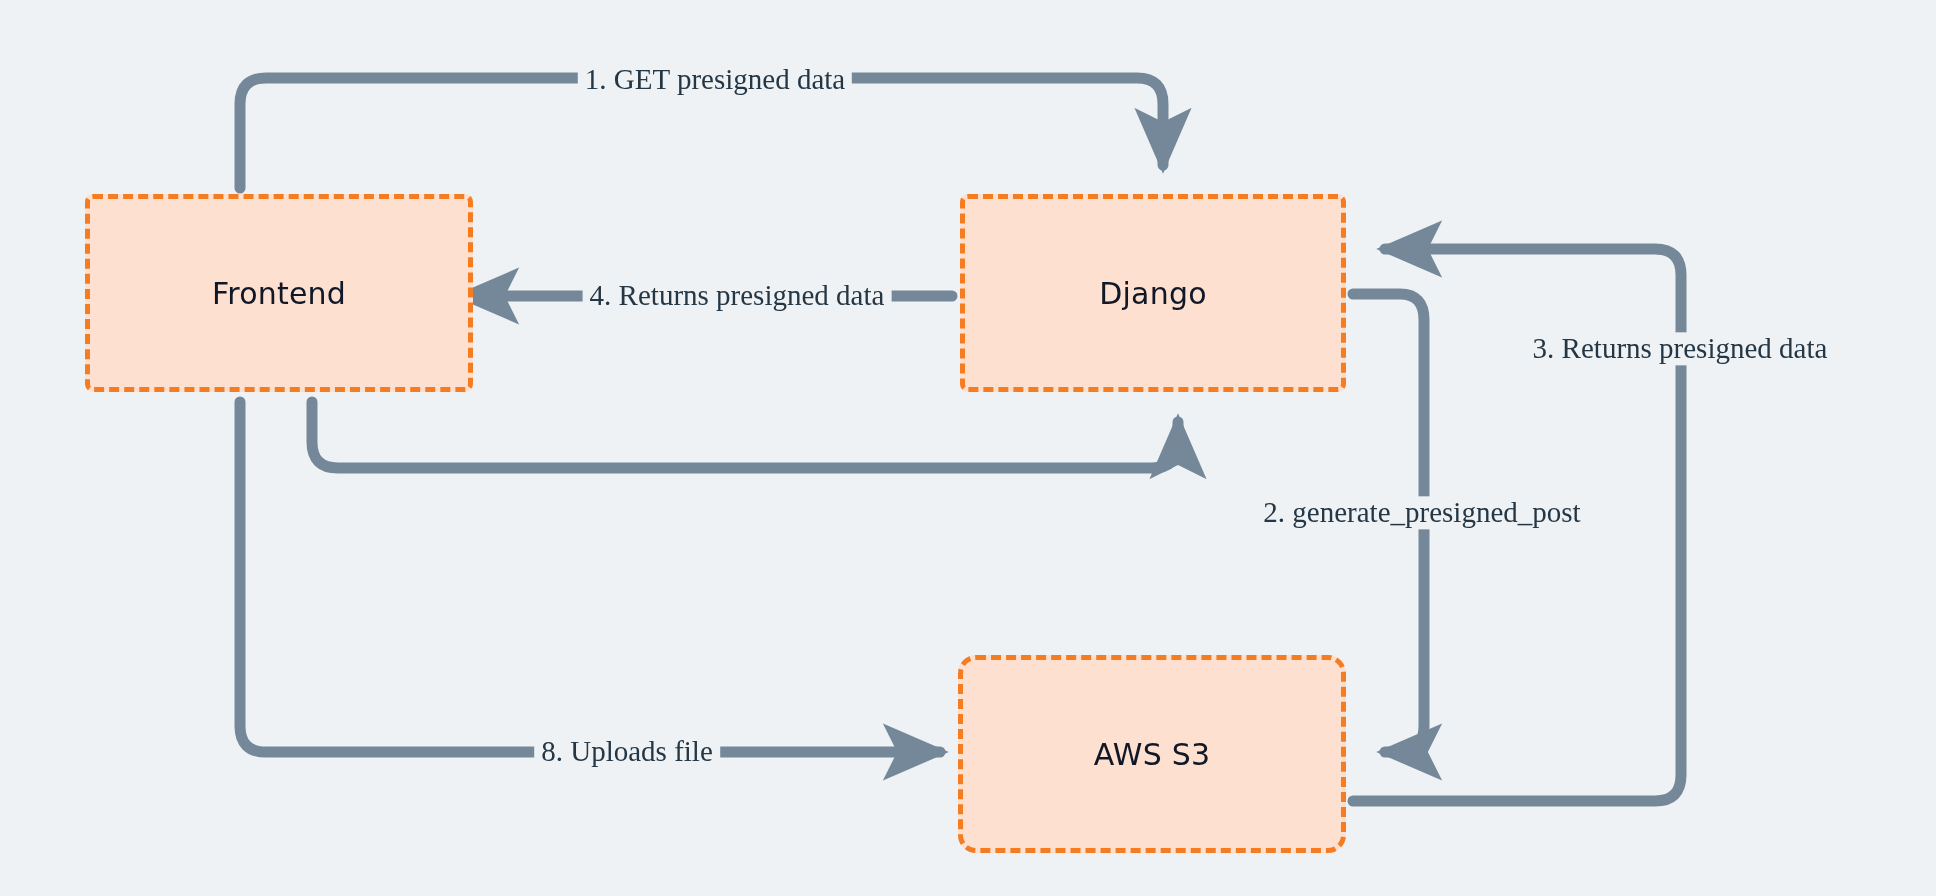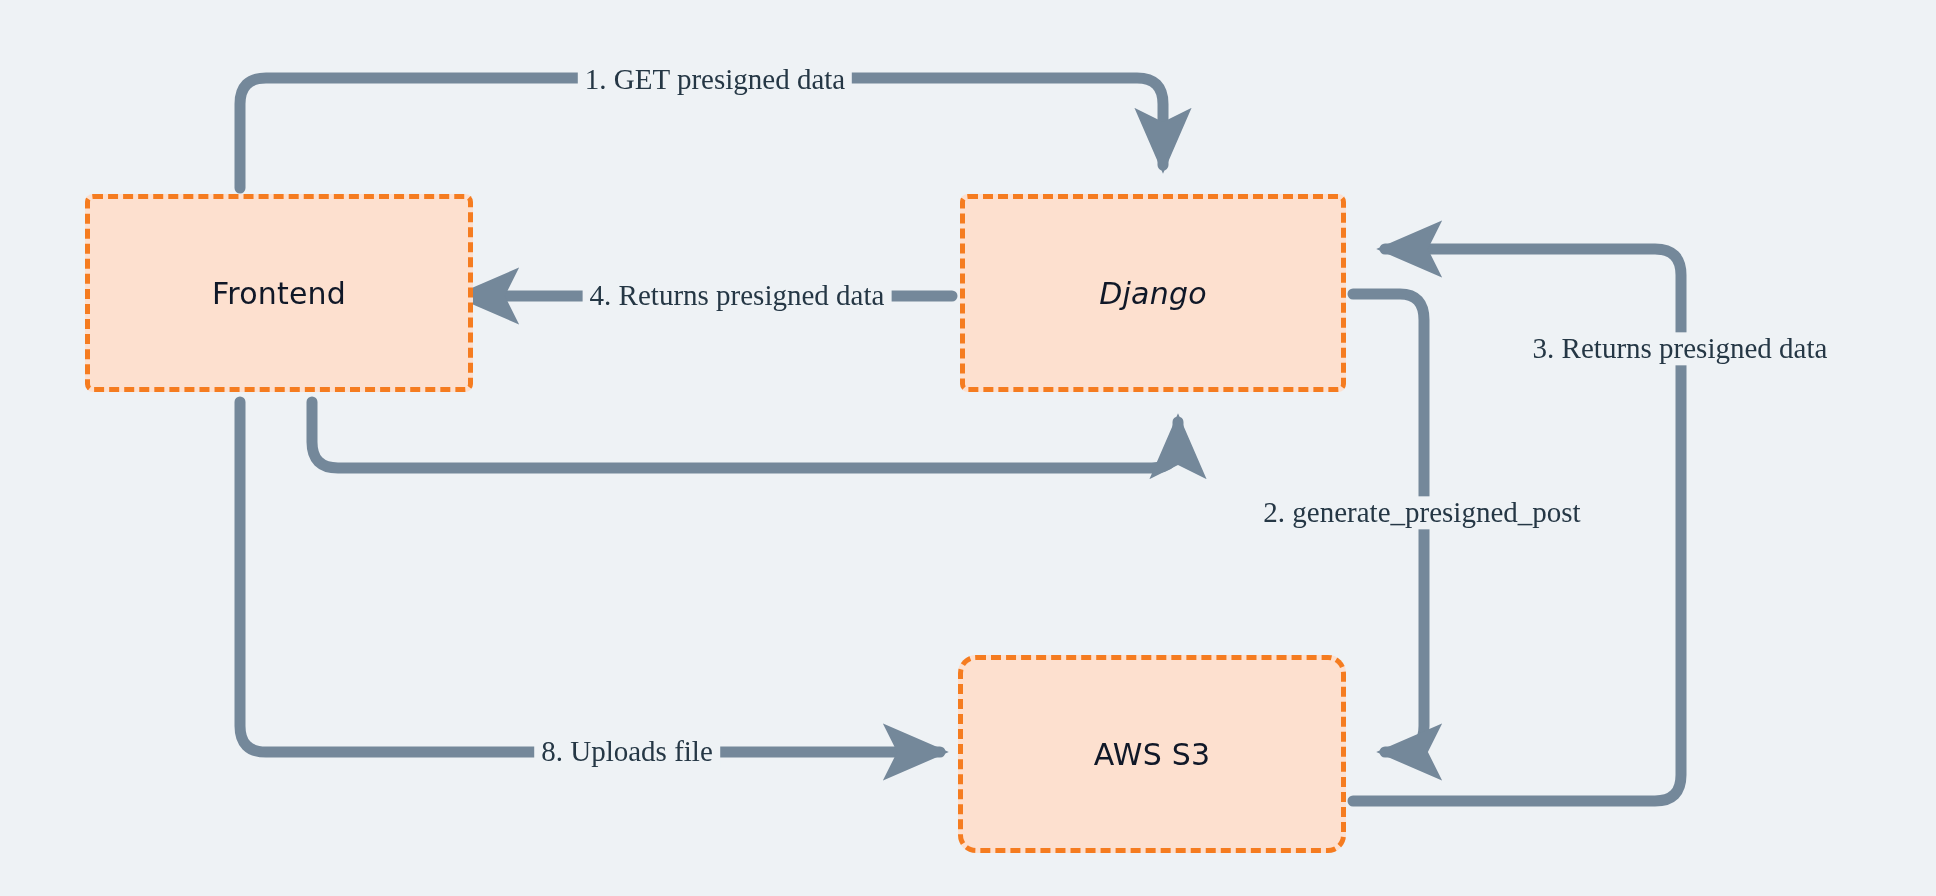--- a/index.html
+++ b/index.html
@@ -79,21 +79,21 @@
 
     <path d="M 240 402 L 240 726 Q 240 752 266 752 L 940 752" fill="none" stroke="#74889a" stroke-width="11" stroke-linecap="round" marker-end="url(#arrowhead)"></path>
 
     <path d="M 312 402 L 312 442 Q 312 468 338 468 L 1152 468 Q 1178 468 1178 442 L 1178 422" fill="none" stroke="#74889a" stroke-width="11" stroke-linecap="round" marker-end="url(#arrowhead)"></path>
   </svg>
 
   <div class="node-box" style="left:47px; top:194px; width:388px; height:198px;margin-left:38px;">
     <span class="node-label">Frontend</span>
   </div>
 
-  <div class="node-box" style="left:960px; top:194px; width:386px; height:198px;font-style:italic;">
+  <div class="node-box" style="left:960px; top:194px; width:386px; height:198px;">
     <span class="node-label">Django</span>
   </div>
 
   <div class="node-box" style="left:958px; top:655px; width:388px; height:198px;border-radius:18px;">
     <span class="node-label">AWS S3</span>
   </div>
 
   <div class="edge-label" style="left:715px; top:80px;">1. GET presigned data</div>
 
   <div class="edge-label" style="left:1422px; top:513px;">2. generate_presigned_post</div>

